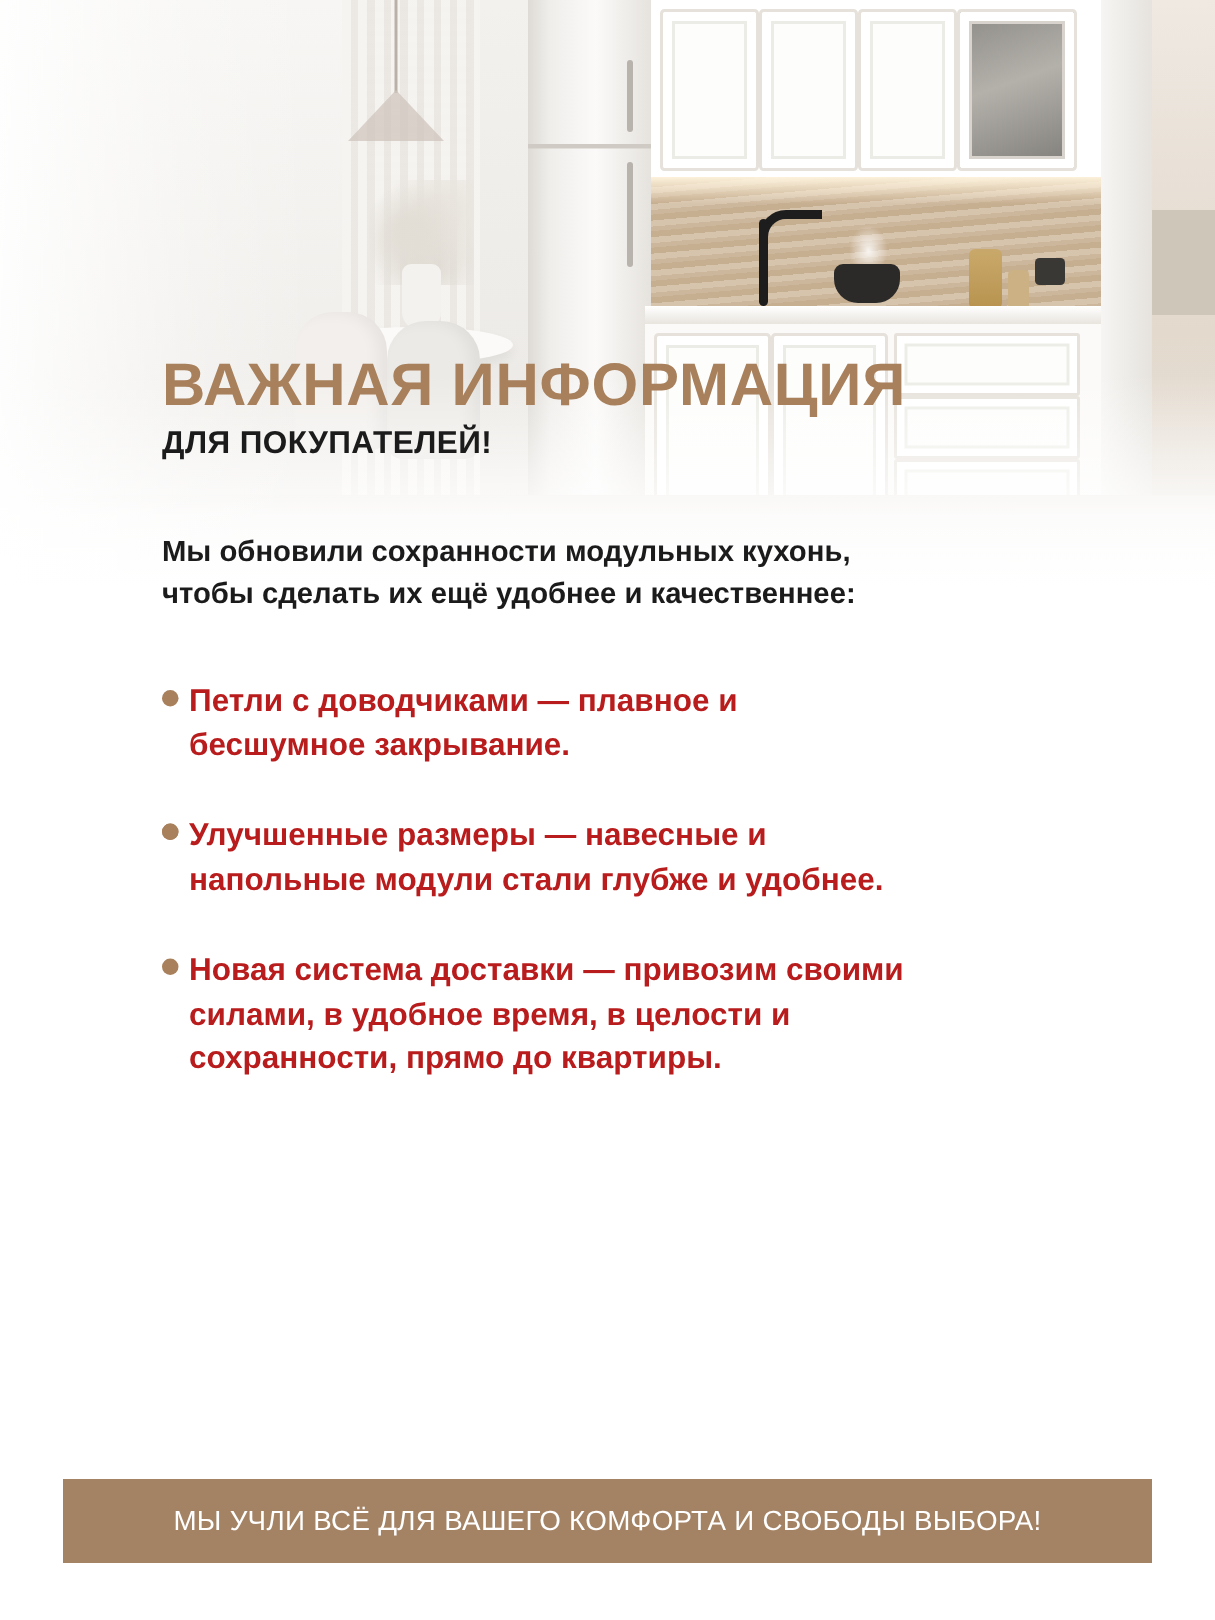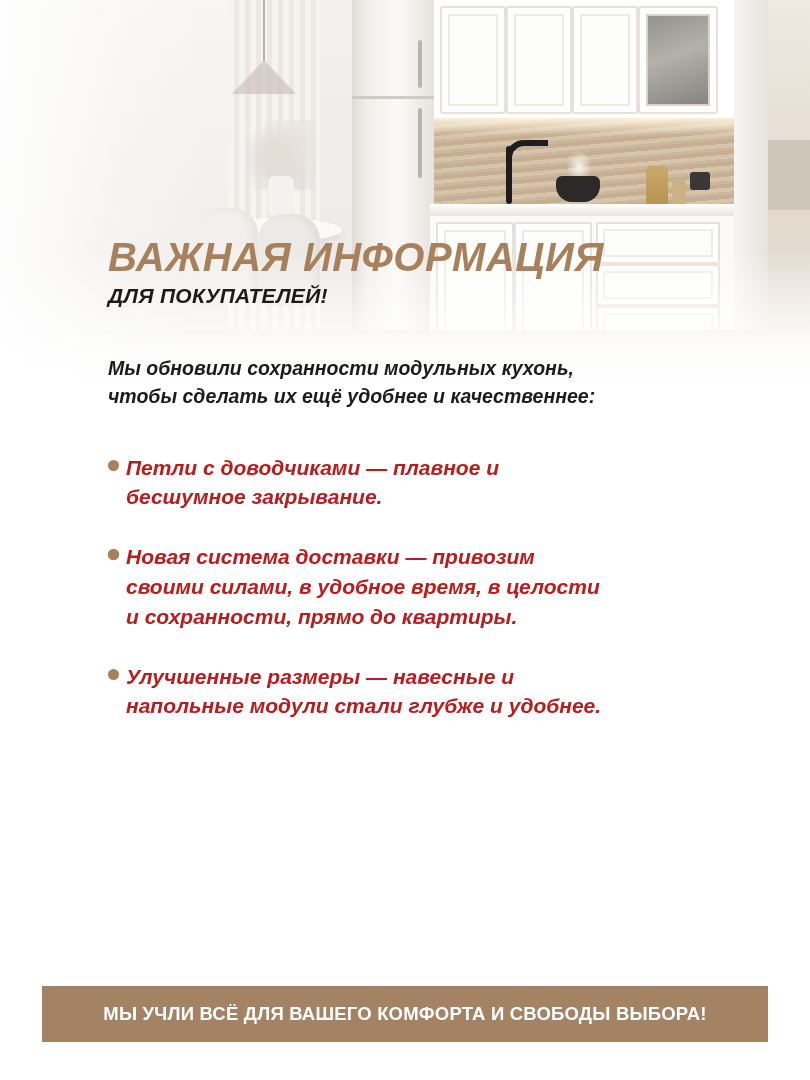--- a/index.html
+++ b/index.html
@@ -294,21 +294,20 @@
     width: 210px; height: 400px;
     background: linear-gradient(90deg, rgba(255,255,255,.9) 0%, rgba(255,255,255,.25) 60%, rgba(255,255,255,0) 100%);
   }
 
   
   .content {
     position: absolute;
     left: 0;
     top: 236px;
     width: 732px;
-    font-style: italic;
   }
   .heading-main {
     margin: 0;
     padding: 0 0 0 108px;
     color: #a8805c;
     font-size: 40px;
     font-weight: 800;
     letter-spacing: .5px;
     line-height: 1.05;
     font-family: "Liberation Sans", sans-serif;
@@ -363,21 +362,21 @@
     width: 726px;
     height: 56px;
     background: #a48365;
     display: flex;
     align-items: center;
     justify-content: center;
   }
   .footer-text {
     color: #ffffff;
     font-size: 18.5px;
-    font-weight: 700;
+    font-weight: 400;
     letter-spacing: .2px;
     text-align: center;
   }
 </style>
 </head>
 <body>
 
 <div class="page">
 
   <div class="photo">
@@ -439,25 +438,25 @@
     <ul class="features">
       <li class="feature">
         <span class="bullet"></span>
         <span>Петли с доводчиками — плавное и бесшумное закрывание.</span>
       </li>
       <li class="feature">
         <span class="bullet"></span>
       </li>
       <li class="feature">
         <span class="bullet"></span>
-        <span>Новая система доставки — привозим своими силами, в удобное время, в целости и сохранности, прямо до квартиры.</span>
+        <span>Улучшенные размеры — навесные и напольные модули стали глубже и удобнее.</span>
       </li>
       <li class="feature">
         <span class="bullet"></span>
-        <span>Улучшенные размеры — навесные и напольные модули стали глубже и удобнее.</span>
+        <span>Новая система доставки — привозим своими силами, в удобное время, в целости и сохранности, прямо до квартиры.</span>
       </li>
     </ul>
   </div>
 
   <div class="footer">
     <span class="footer-text">МЫ УЧЛИ ВСЁ ДЛЯ ВАШЕГО КОМФОРТА И СВОБОДЫ ВЫБОРА!</span>
   </div>
 
 </div>
 

